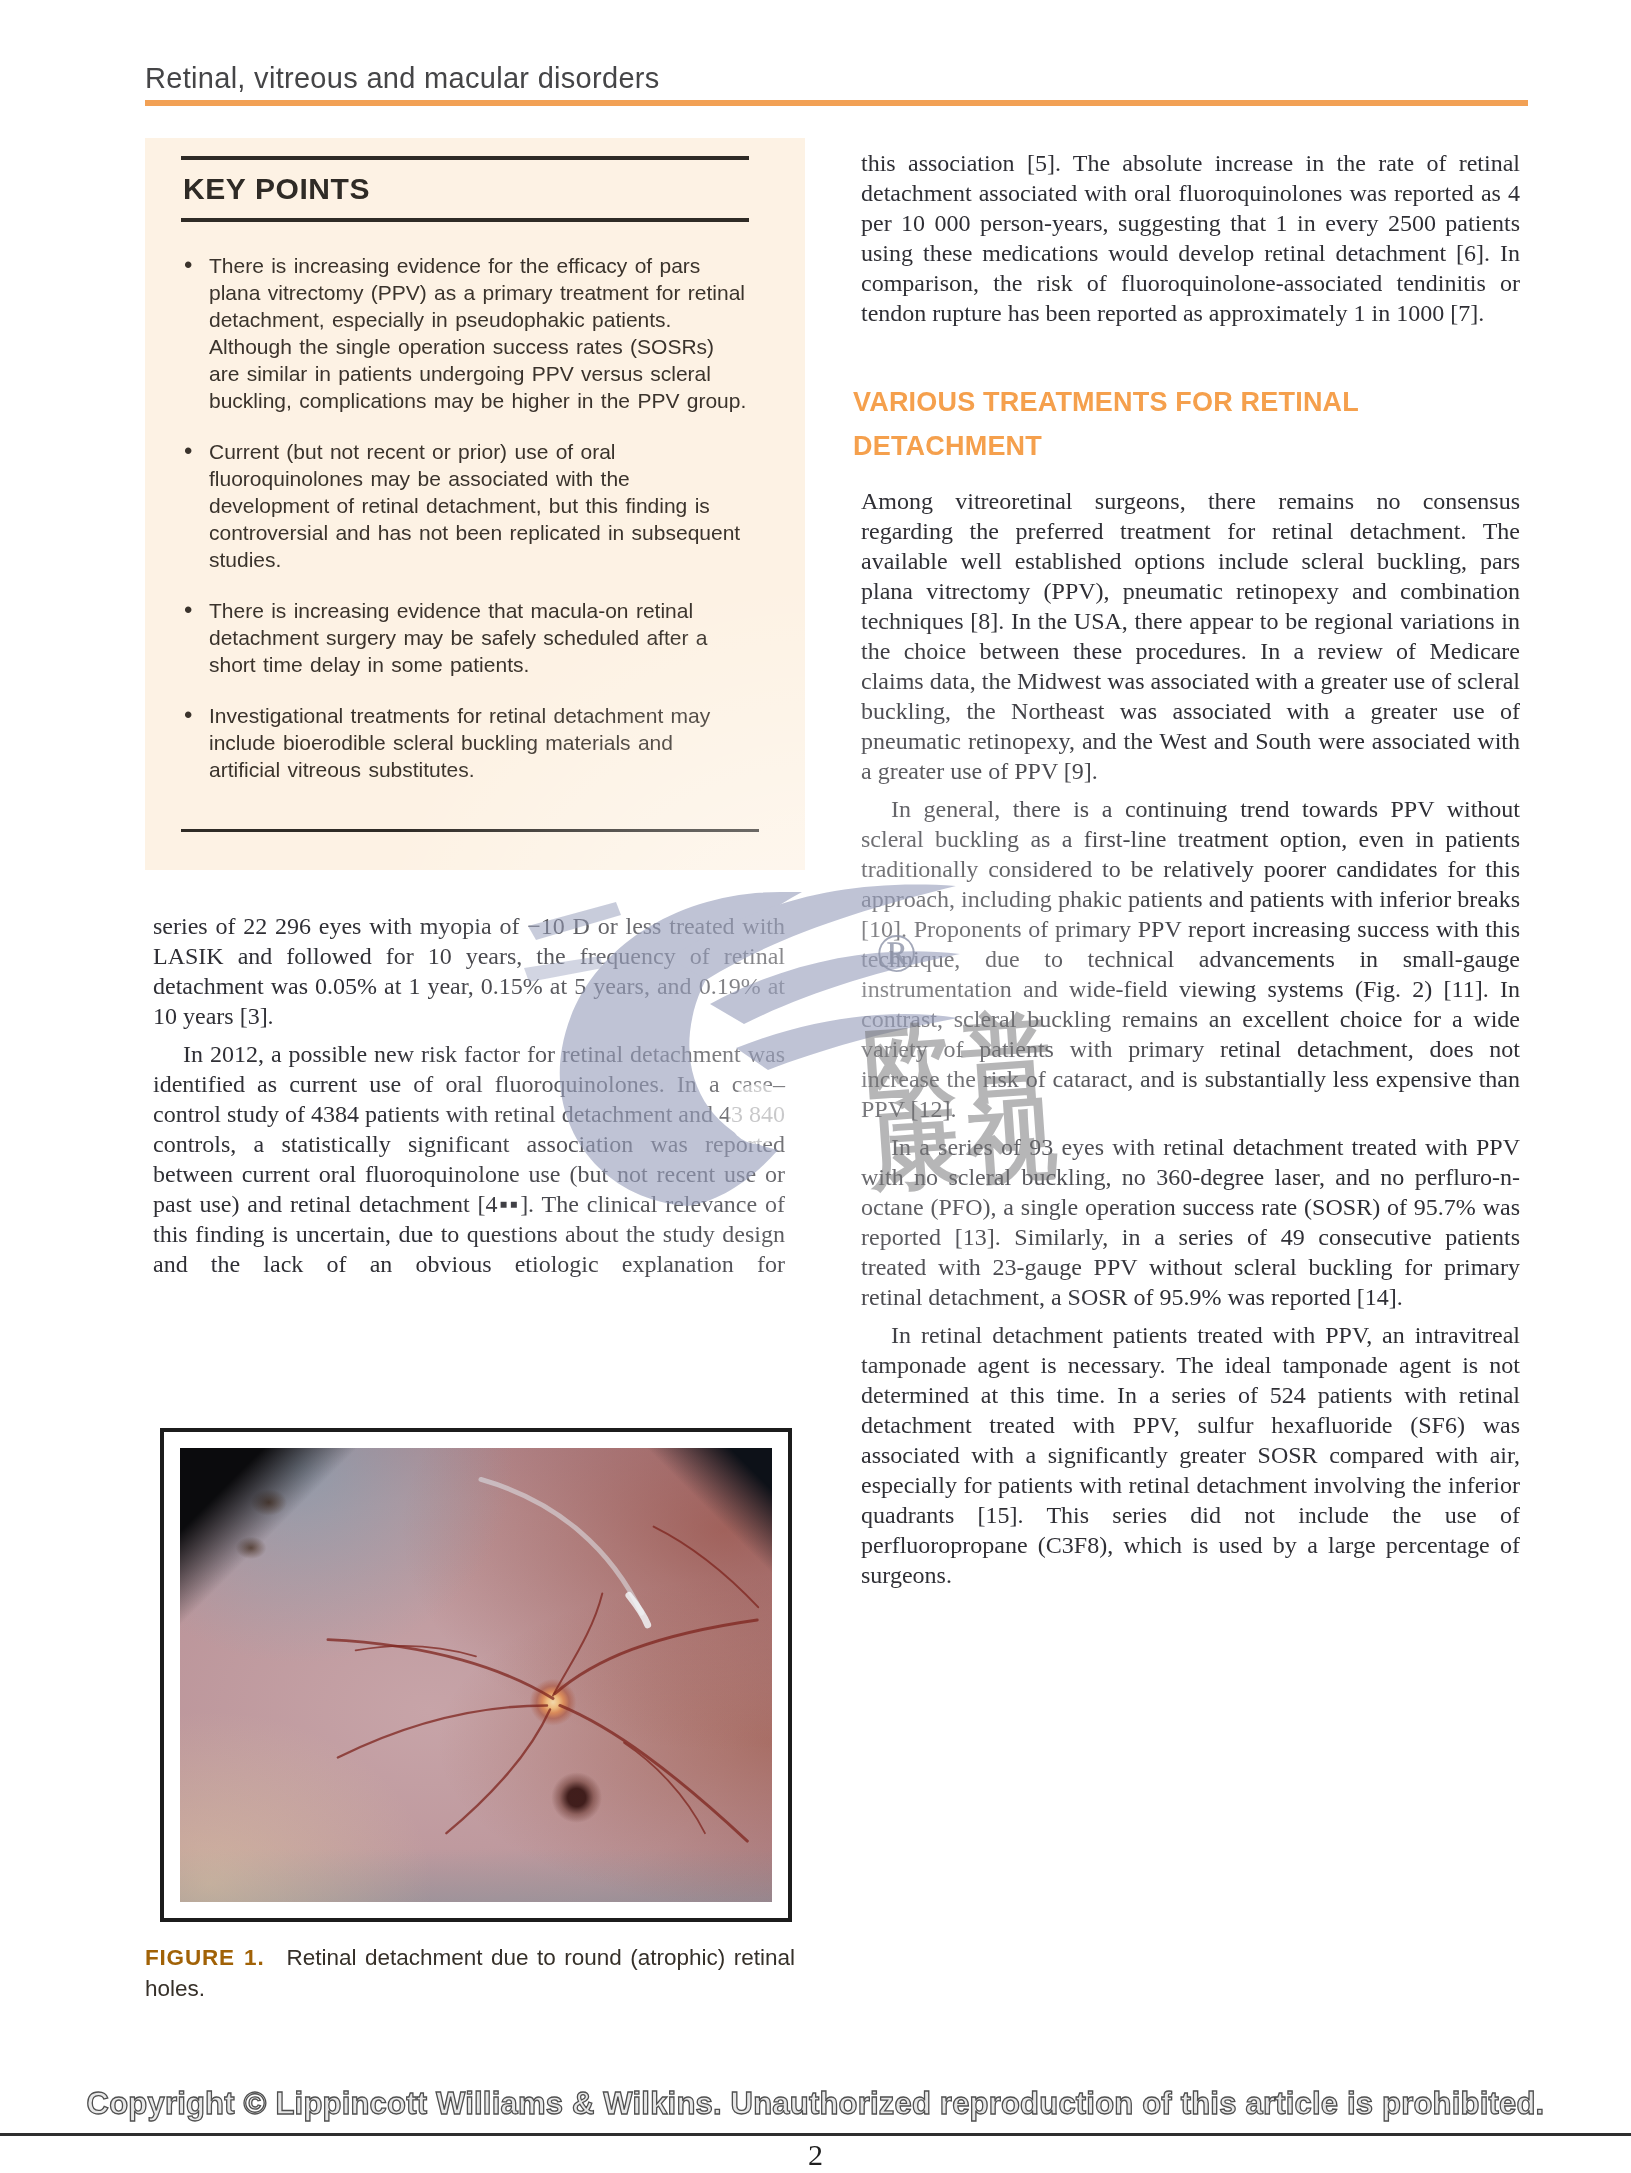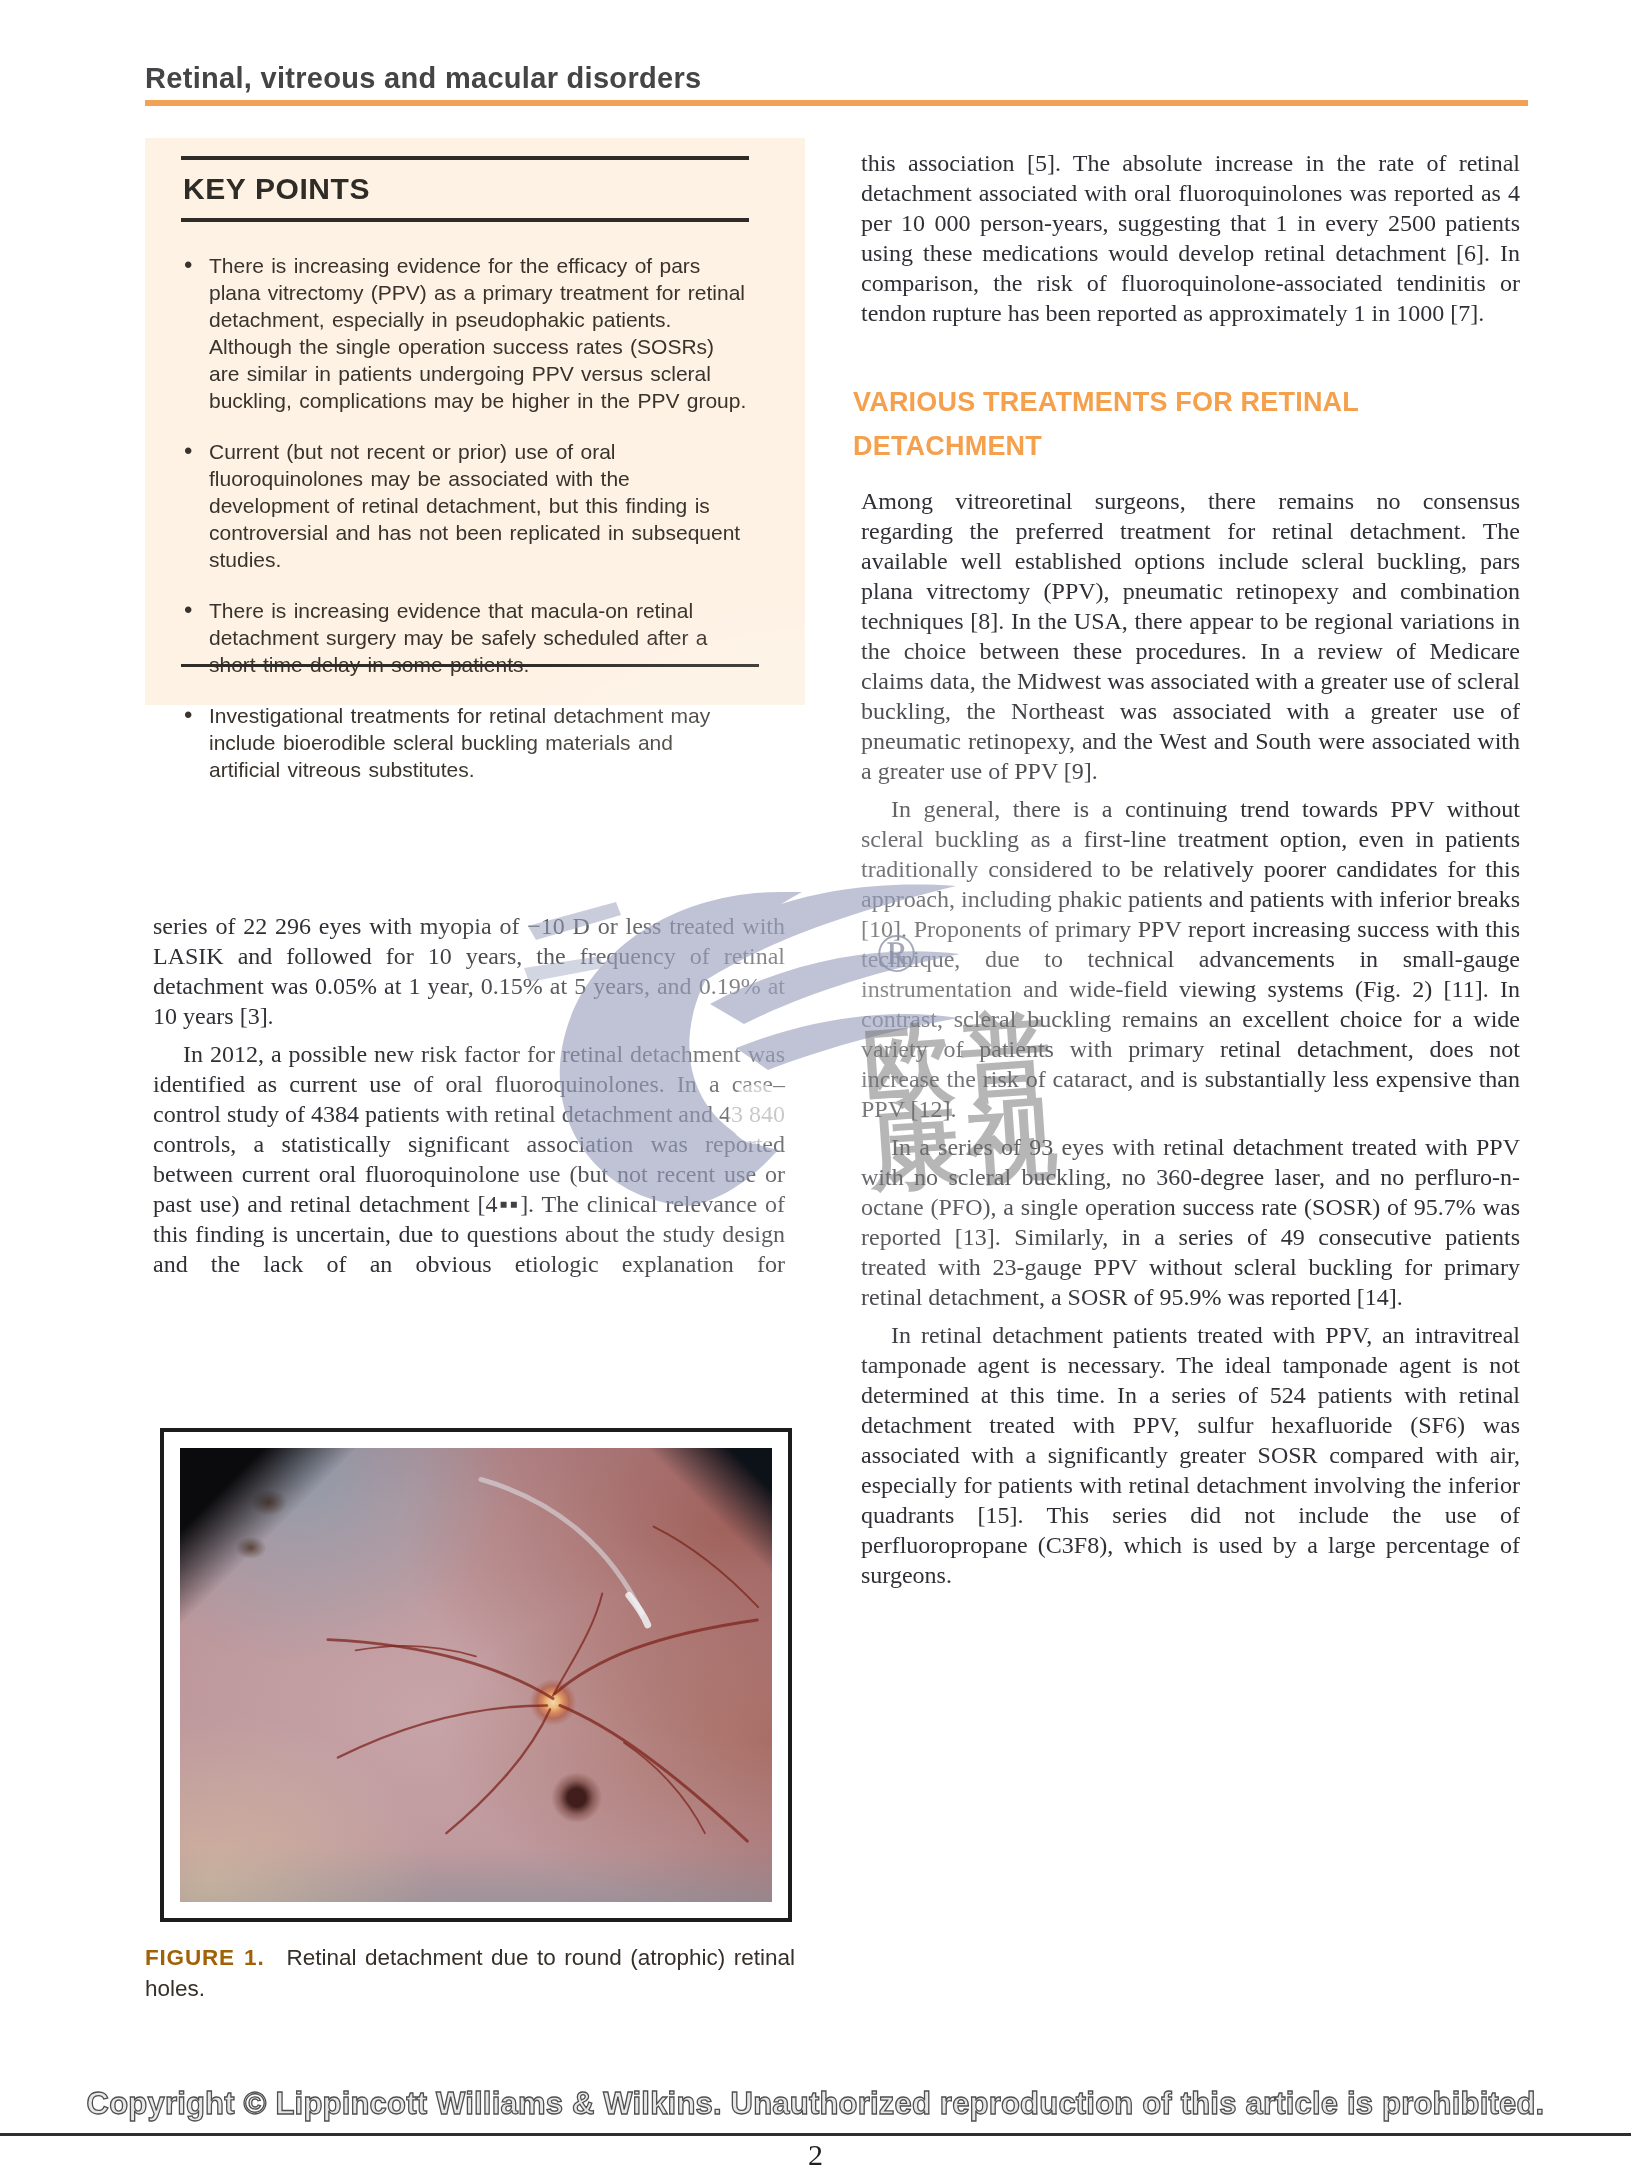--- a/index.html
+++ b/index.html
@@ -4,28 +4,28 @@
 <style>
   html,body { margin:0; padding:0; background:#ffffff; }
   .page {
     position:relative; width:1631px; height:2173px; background:#ffffff;
     font-family:"Liberation Serif", serif; color:#2e2e34; overflow:hidden;
   }
 
   
   .running-head {
     position:absolute; left:145px; top:62px;
-    font-family:"Liberation Sans", sans-serif; font-weight:700;
+    font-family:"Liberation Sans", sans-serif; font-weight:400;
     font-size:29px; color:#454547; letter-spacing:.3px;
   }
   .head-rule { position:absolute; left:145px; top:100px; width:1383px; height:6px; background:#f2a155; }
 
   
   .kp-box {
-    position:absolute; left:145px; top:138px; width:660px; height:567px;
+    position:absolute; left:145px; top:138px; width:660px; height:732px;
     background:#fdf2e4; box-sizing:border-box; padding:18px 56px 0 36px;
     font-family:"Liberation Sans", sans-serif; color:#3a332c;
   }
   .kp-rule { height:4px; background:#2f2b26; }
   .kp-title { font-size:30px; font-weight:700; letter-spacing:.6px; margin:12px 0 12px 2px; color:#2f2b26; }
   .kp-list { margin:30px 0 0 0; padding:0; list-style:none; font-size:21px; line-height:27px; word-spacing:1.5px; }
   .kp-list li { margin-bottom:24px; padding-left:28px; position:relative; }
   .kp-list li::before { content:"\2022"; position:absolute; left:3px; top:-1px; font-size:24px; }
   .kp-bottom-rule { position:absolute; left:36px; right:46px; bottom:38px; height:3px; background:#2f2b26; }
 

